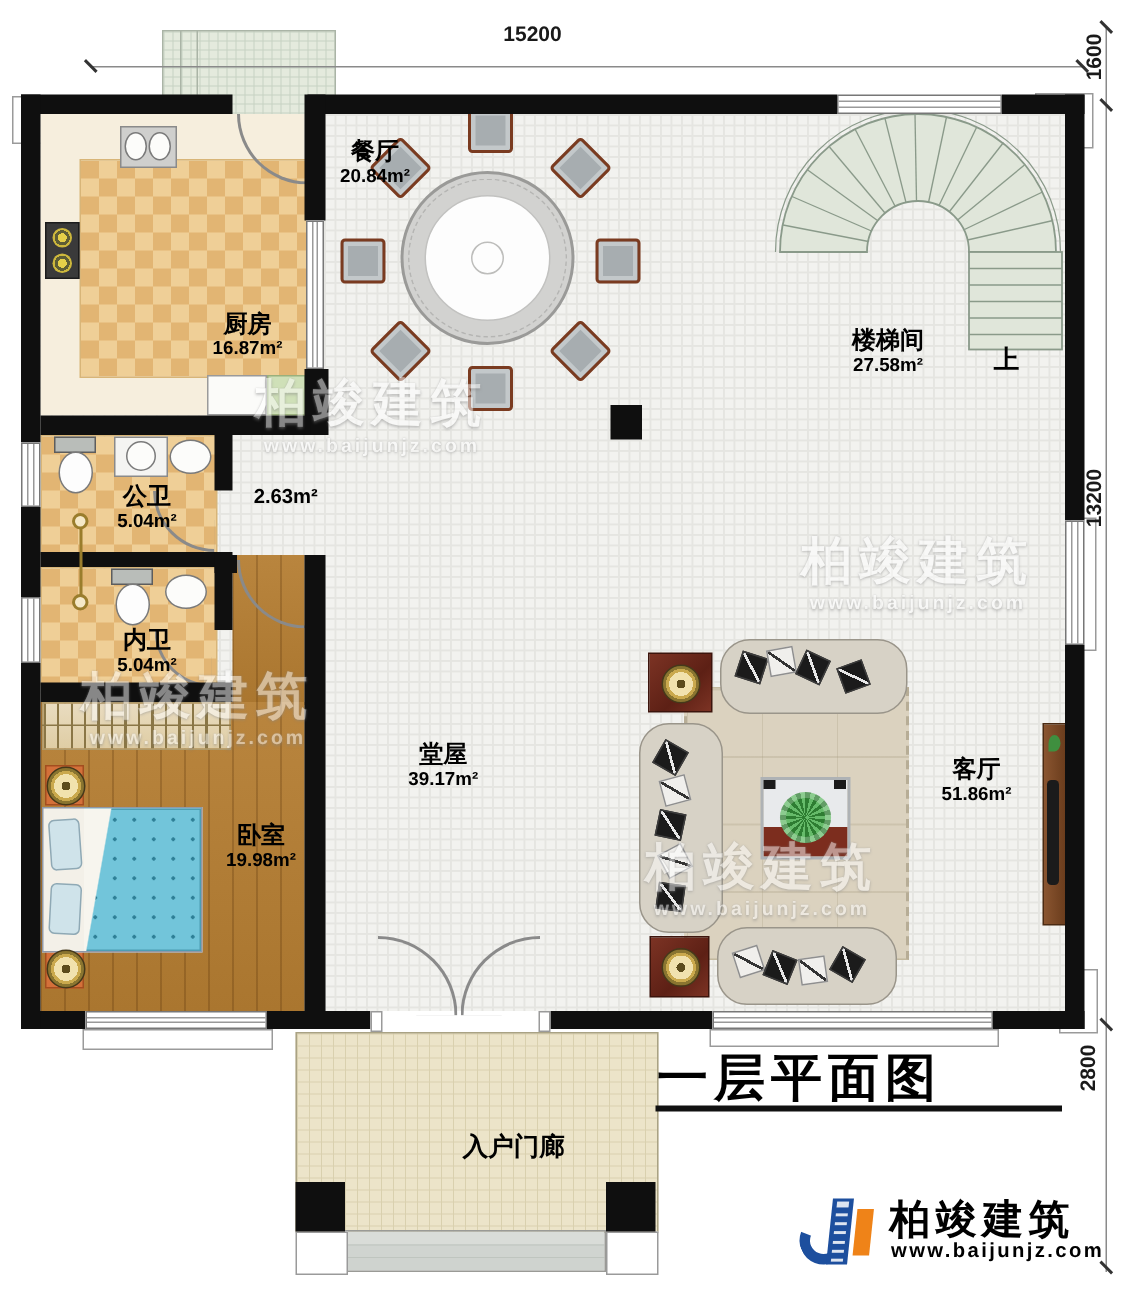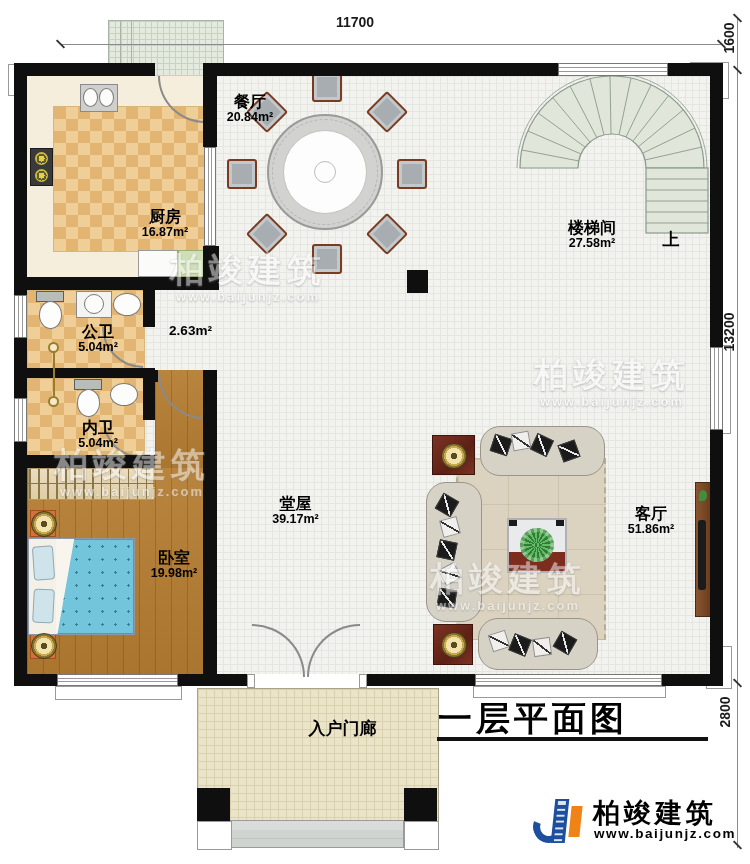--- a/index.html
+++ b/index.html
@@ -256,21 +256,21 @@
   <div class="pad" style="left:359px;top:674px;width:6px;height:12px;z-index:6"></div>
 
   <div class="dimline" style="left:60px;top:44px;width:663px;height:1px"></div>
   <div class="dimline" style="left:737px;top:18px;width:1px;height:830px"></div>
   <div class="tick" style="left:55px;top:43px"></div>
   <div class="tick" style="left:716px;top:43px"></div>
   <div class="tick" style="left:732px;top:17px"></div>
   <div class="tick" style="left:732px;top:69px"></div>
   <div class="tick" style="left:732px;top:682px"></div>
   <div class="tick" style="left:732px;top:844px"></div>
-  <div class="dim" style="left:320px;top:14px;width:70px">11700</div>
+  <div class="dim" style="left:320px;top:14px;width:70px">15200</div>
   <div class="dim" style="left:704px;top:30px;width:50px;height:16px;transform:rotate(-90deg)">1600</div>
   <div class="dim" style="left:704px;top:324px;width:50px;height:16px;transform:rotate(-90deg)">13200</div>
   <div class="dim" style="left:700px;top:704px;width:50px;height:16px;transform:rotate(-90deg)">2800</div>
 
   <div class="rlabel" style="left:215px;top:93px;width:70px">
     <div class="rn">餐厅</div>
     <div class="ra">20.84m²</div>
   </div>
   <div class="rlabel" style="left:130px;top:208px;width:70px">
     <div class="rn">厨房</div>
@@ -293,21 +293,21 @@
     <div class="ra">19.98m²</div>
   </div>
   <div class="rlabel" style="left:258px;top:495px;width:75px">
     <div class="rn">堂屋</div>
     <div class="ra">39.17m²</div>
   </div>
   <div class="rlabel" style="left:612px;top:505px;width:78px">
     <div class="rn">客厅</div>
     <div class="ra">51.86m²</div>
   </div>
-  <div class="rlabel" style="left:300px;top:720px;width:85px">
+  <div class="rlabel" style="left:300px;top:756px;width:85px">
     <div class="rn" style="font-size:17px">入户门廊</div>
   </div>
   <div class="rlabel" style="left:163px;top:324px;width:55px">
     <div class="ra" style="font-size:13.5px">2.63m²</div>
   </div>
   <div class="rlabel" style="left:658px;top:231px;width:26px">
     <div class="rn" style="font-size:17px">上</div>
   </div>
 
   <div class="wm" style="left:148px;top:252px;width:200px">

